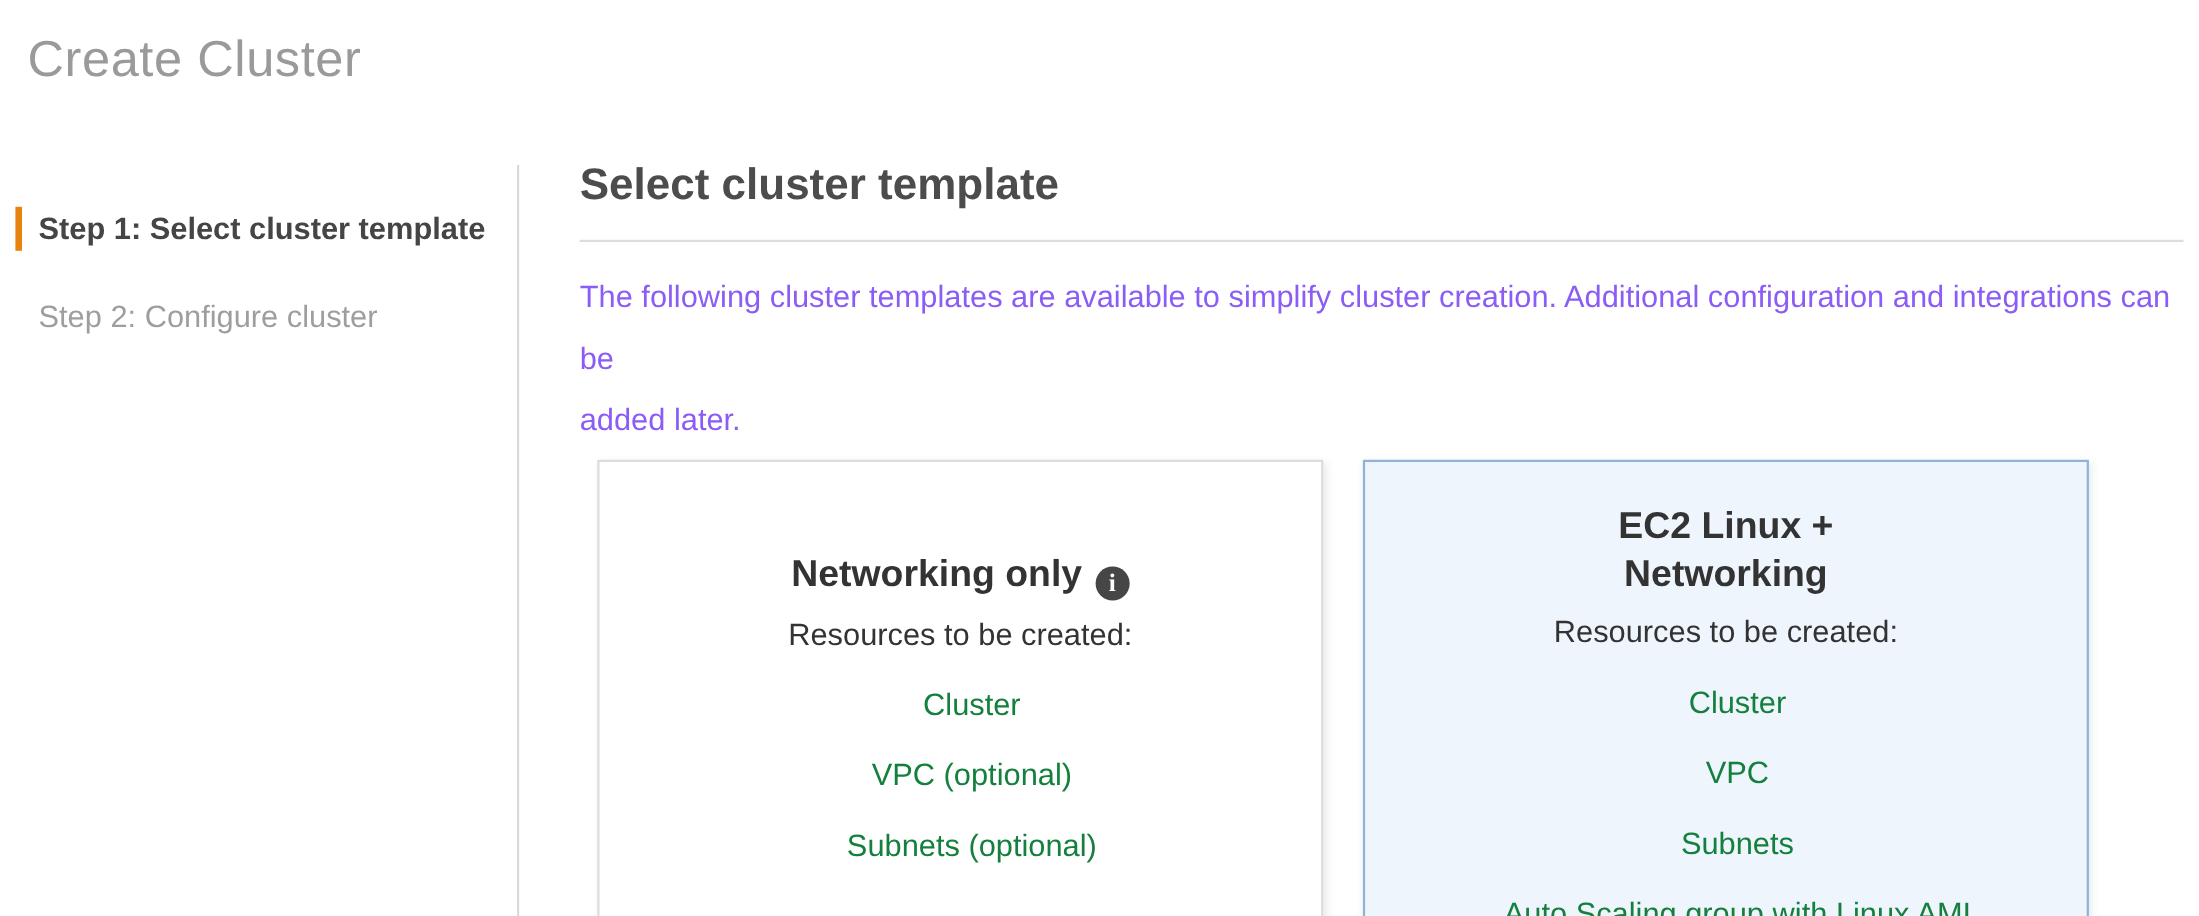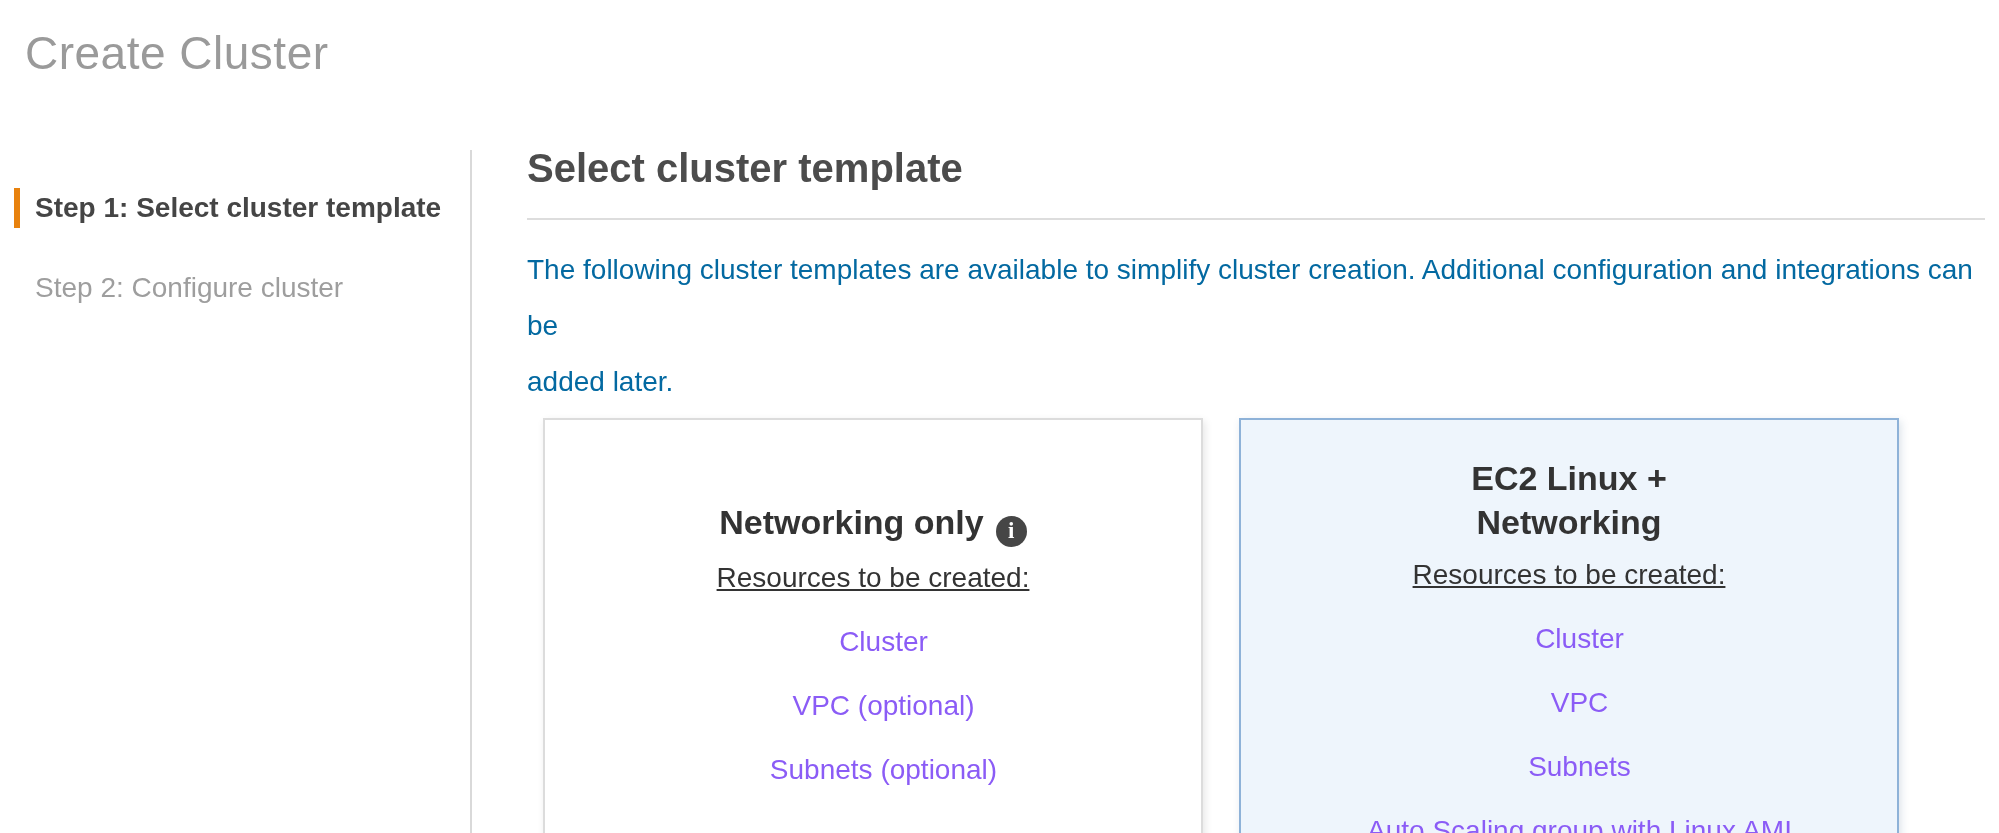--- a/index.html
+++ b/index.html
@@ -57,21 +57,21 @@
   }
   .heading-rule {
     border: none;
     border-top: 2px solid #dddddd;
     margin: 26px 0 0 0;
   }
   .section-desc {
     margin: 22px 0 0 0;
     font-size: 28px;
     line-height: 56px;
-    color: #0369a1;
+    color: #8b5cf6;
     white-space: pre-line;
   }
 
   
   .cards { display: flex; gap: 36px; margin: 8px 0 0 16px; }
   .card {
     width: 660px; height: 458px;
     background: #ffffff;
     border: 2px solid #dcdcdc;
     box-shadow: 2px 3px 8px rgba(0,0,0,0.10);
@@ -87,27 +87,26 @@
   .card-title {
     font-size: 34px; font-weight: bold;
     color: #333333;
     line-height: 44px;
     white-space: pre-line;
   }
   .resources-label {
     margin-top: 14px;
     font-size: 28px;
     color: #333333;
-    text-decoration: underline;
     line-height: 34px;
   }
   .card-item {
     margin-top: 30px;
     font-size: 28px;
-    color: #8b5cf6;
+    color: #15803d;
     line-height: 34px;
     margin-left: 21px;
   }
   .card-note {
     margin-top: 34px;
     padding: 0 24px;
     font-size: 27px; font-weight: bold;
     color: #333333;
     line-height: 46px;
     white-space: pre-line;

